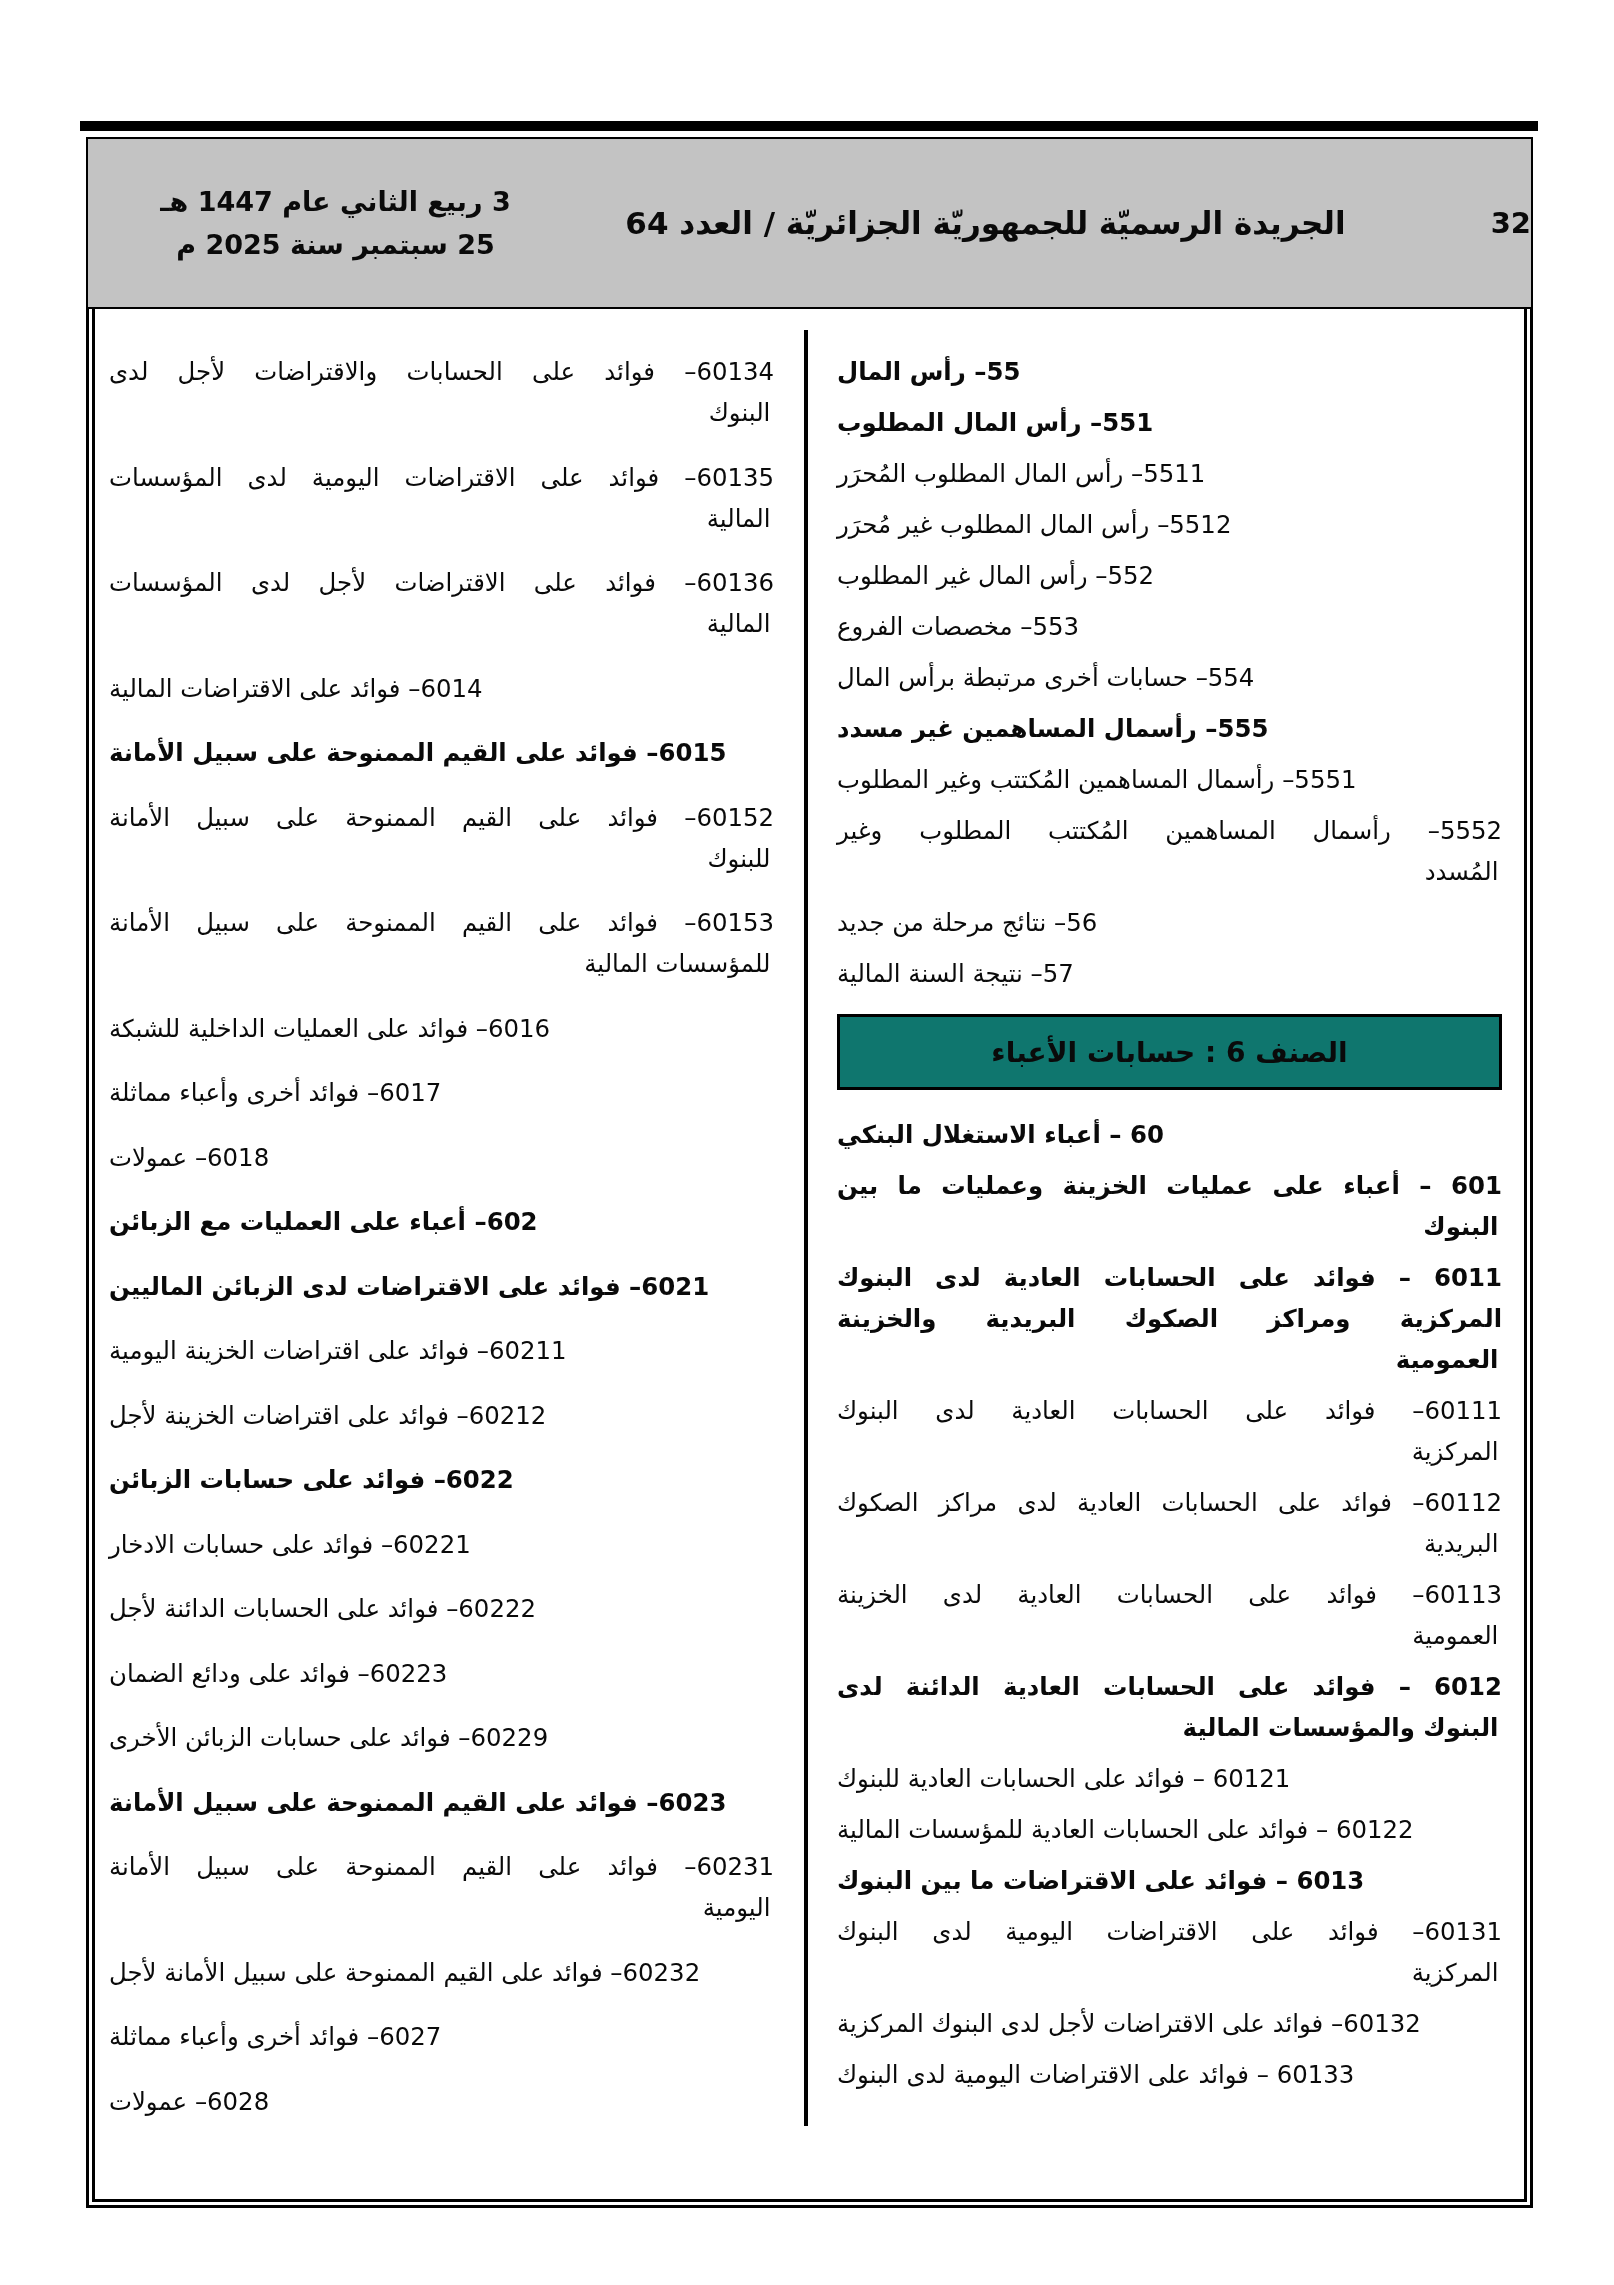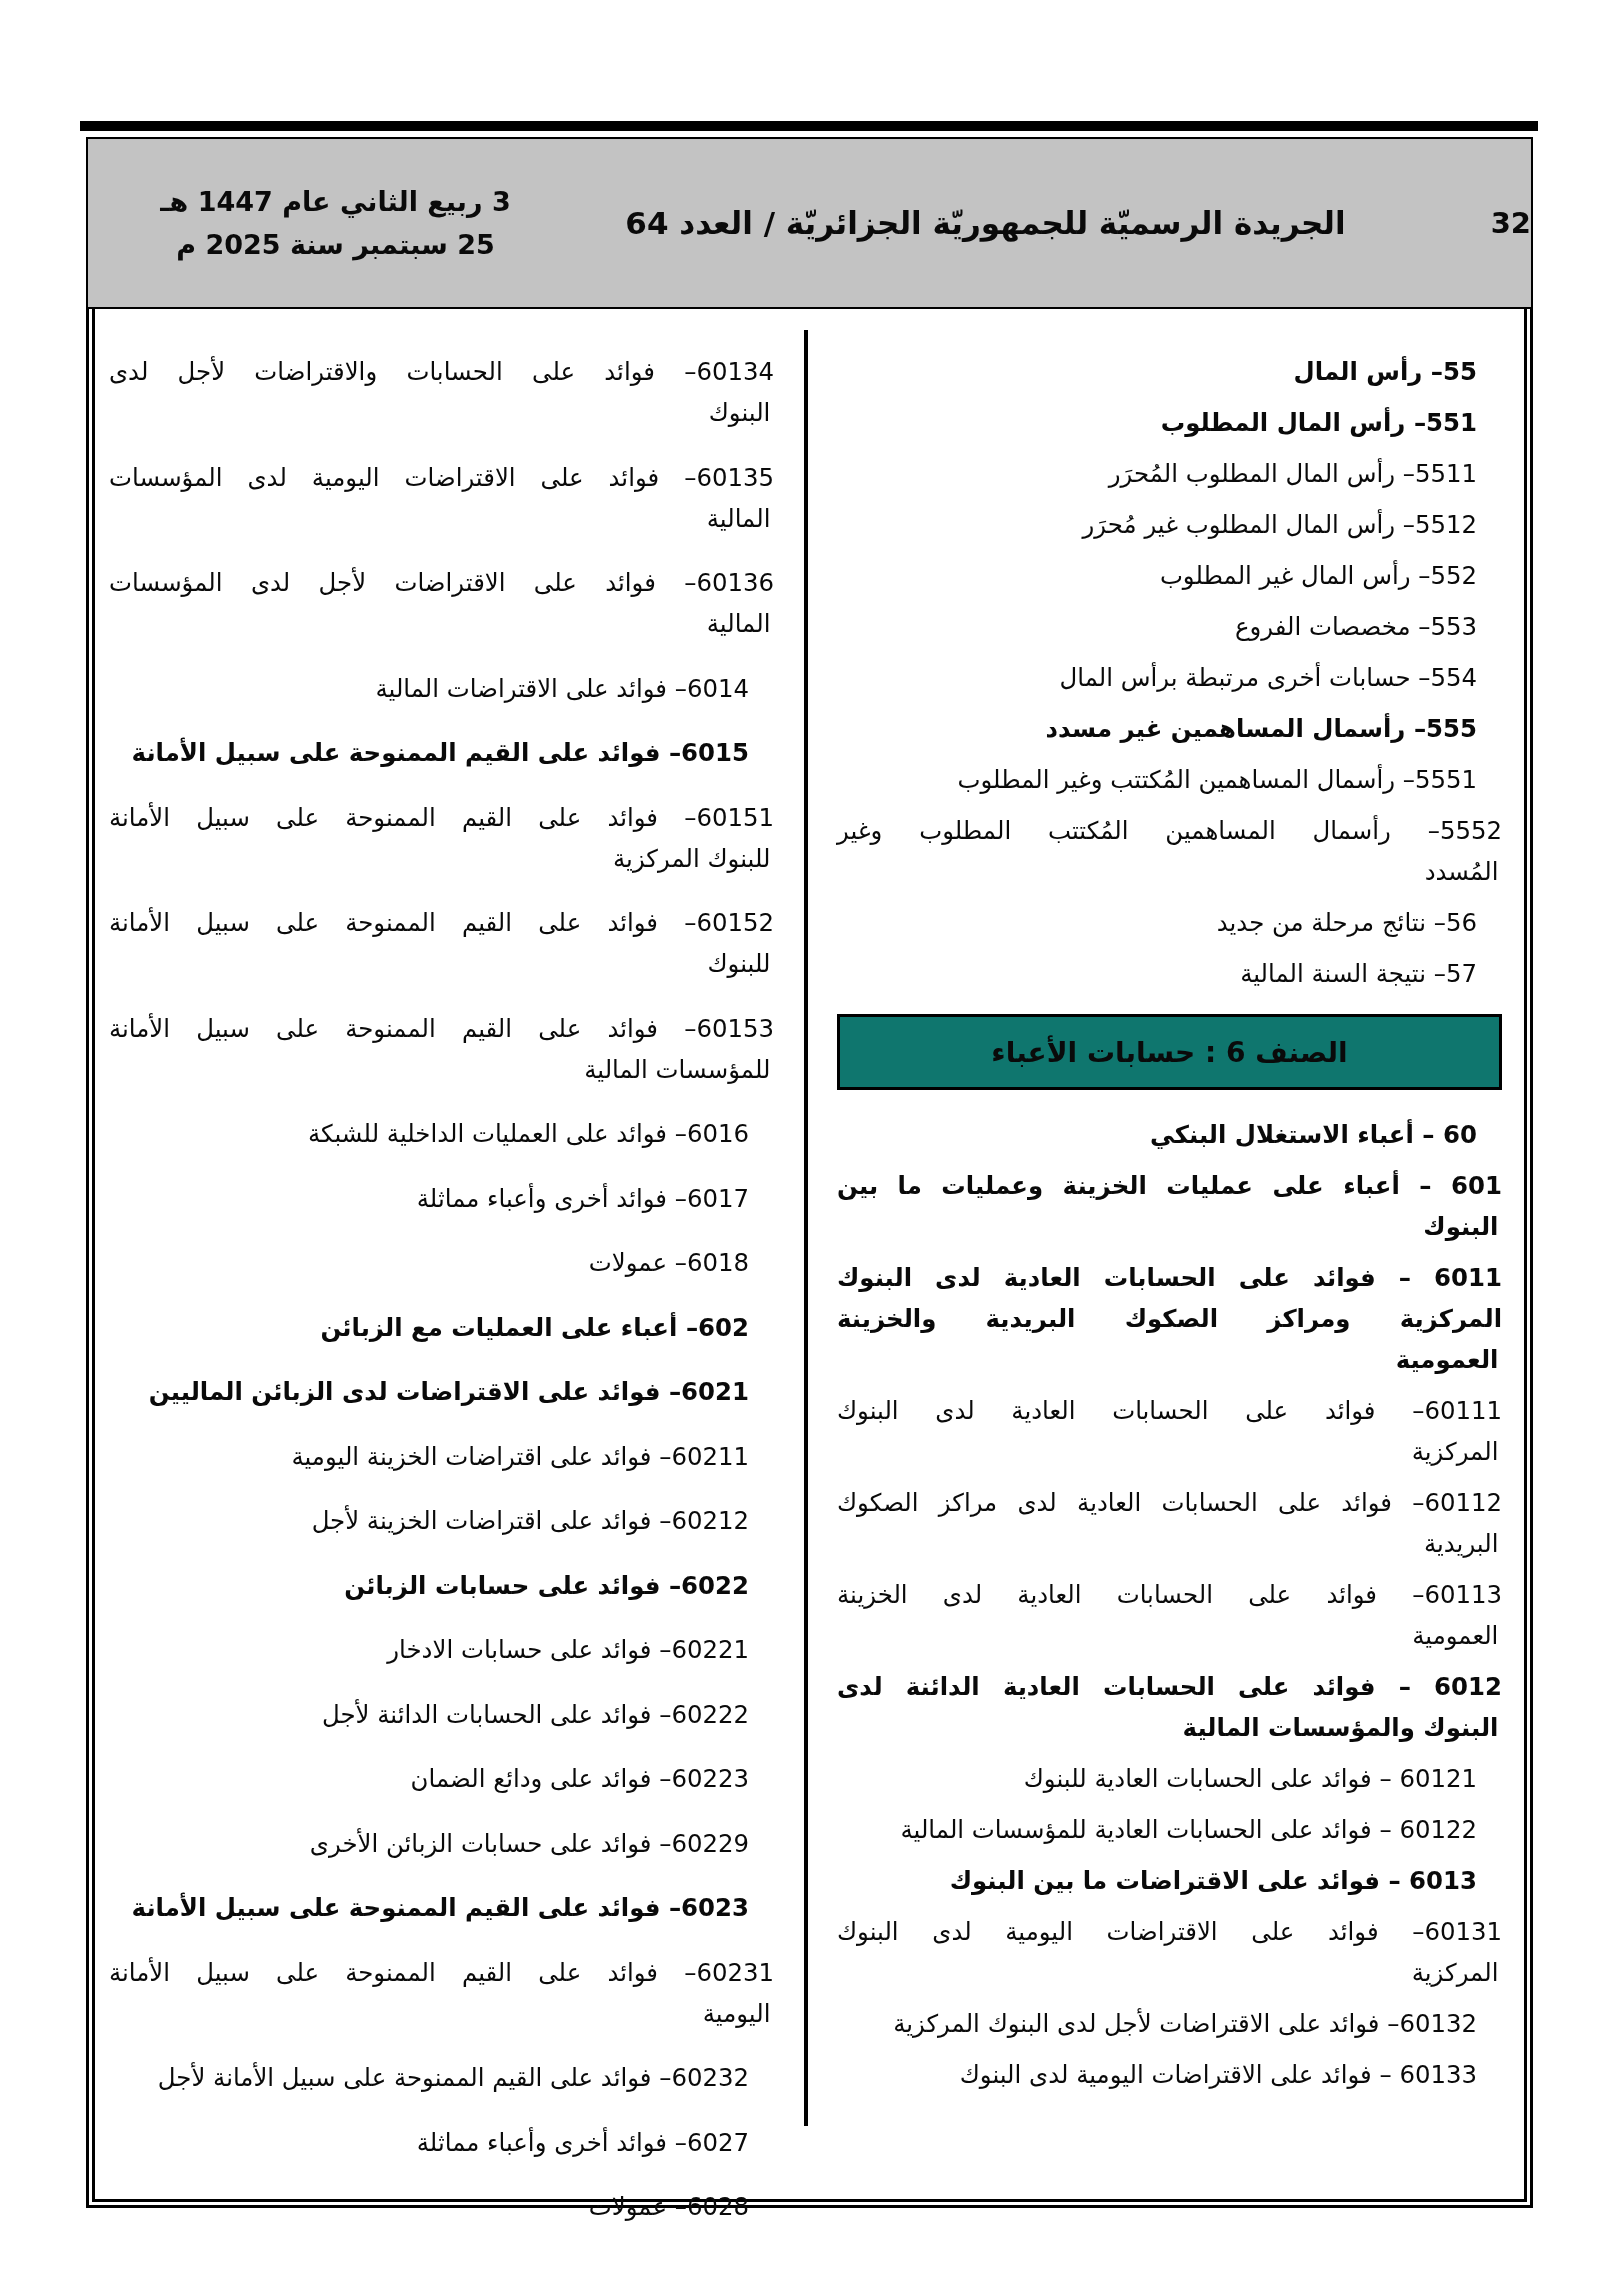--- a/index.html
+++ b/index.html
@@ -24,21 +24,21 @@
   .separator{position:absolute;left:804px;top:330px;width:3.6px;height:1796px;background:#000;}
   .col{position:absolute;top:351px;width:665px;font-size:24.4px;line-height:41px;}
   .col-right{left:837px;}
   .col-left{left:109px;}
   .entry{margin:0 0 23.5px 0;}
   .col-right .entry{margin-bottom:10px;}
   .entry.bold{font-weight:bold;}
   .ln{display:block;}
   .ln.stretch{text-align:justify;text-align-last:justify;}
   .ln.last{text-align:right;padding-right:3.6px;}
-  .ln.single{text-align:right;padding-right:25px;}
+  .ln.single{text-align:left;padding-right:25px;}
   .section-box{
     border:3.6px solid #000;margin:20px 0 23.5px 0;padding:14.5px 9px;
     text-align:center;font-weight:bold;font-size:28px;background:#0f766e;
   }
 </style>
 </head>
 <body style="--masthead-bg: #c3c3c3;">
 
 <div class="topbar"></div>
 
@@ -154,24 +154,20 @@
       <span class="ln stretch">60136– فوائد على الاقتراضات لأجل لدى المؤسسات</span>
       <span class="ln last">المالية</span>
     </p>
     <p class="entry">
       <span class="ln single">6014– فوائد على الاقتراضات المالية</span>
     </p>
     <p class="entry bold">
       <span class="ln single">6015– فوائد على القيم الممنوحة على سبيل الأمانة</span>
     </p>
     <p class="entry">
-      <span class="ln stretch">60151– فوائد على القيم الممنوحة على سبيل الأمانة</span>
-      <span class="ln last">للبنوك المركزية</span>
-    </p>
-    <p class="entry">
       <span class="ln stretch">60152– فوائد على القيم الممنوحة على سبيل الأمانة</span>
       <span class="ln last">للبنوك</span>
     </p>
     <p class="entry">
       <span class="ln stretch">60153– فوائد على القيم الممنوحة على سبيل الأمانة</span>
       <span class="ln last">للمؤسسات المالية</span>
     </p>
     <p class="entry">
       <span class="ln single">6016– فوائد على العمليات الداخلية للشبكة</span>
     </p>

